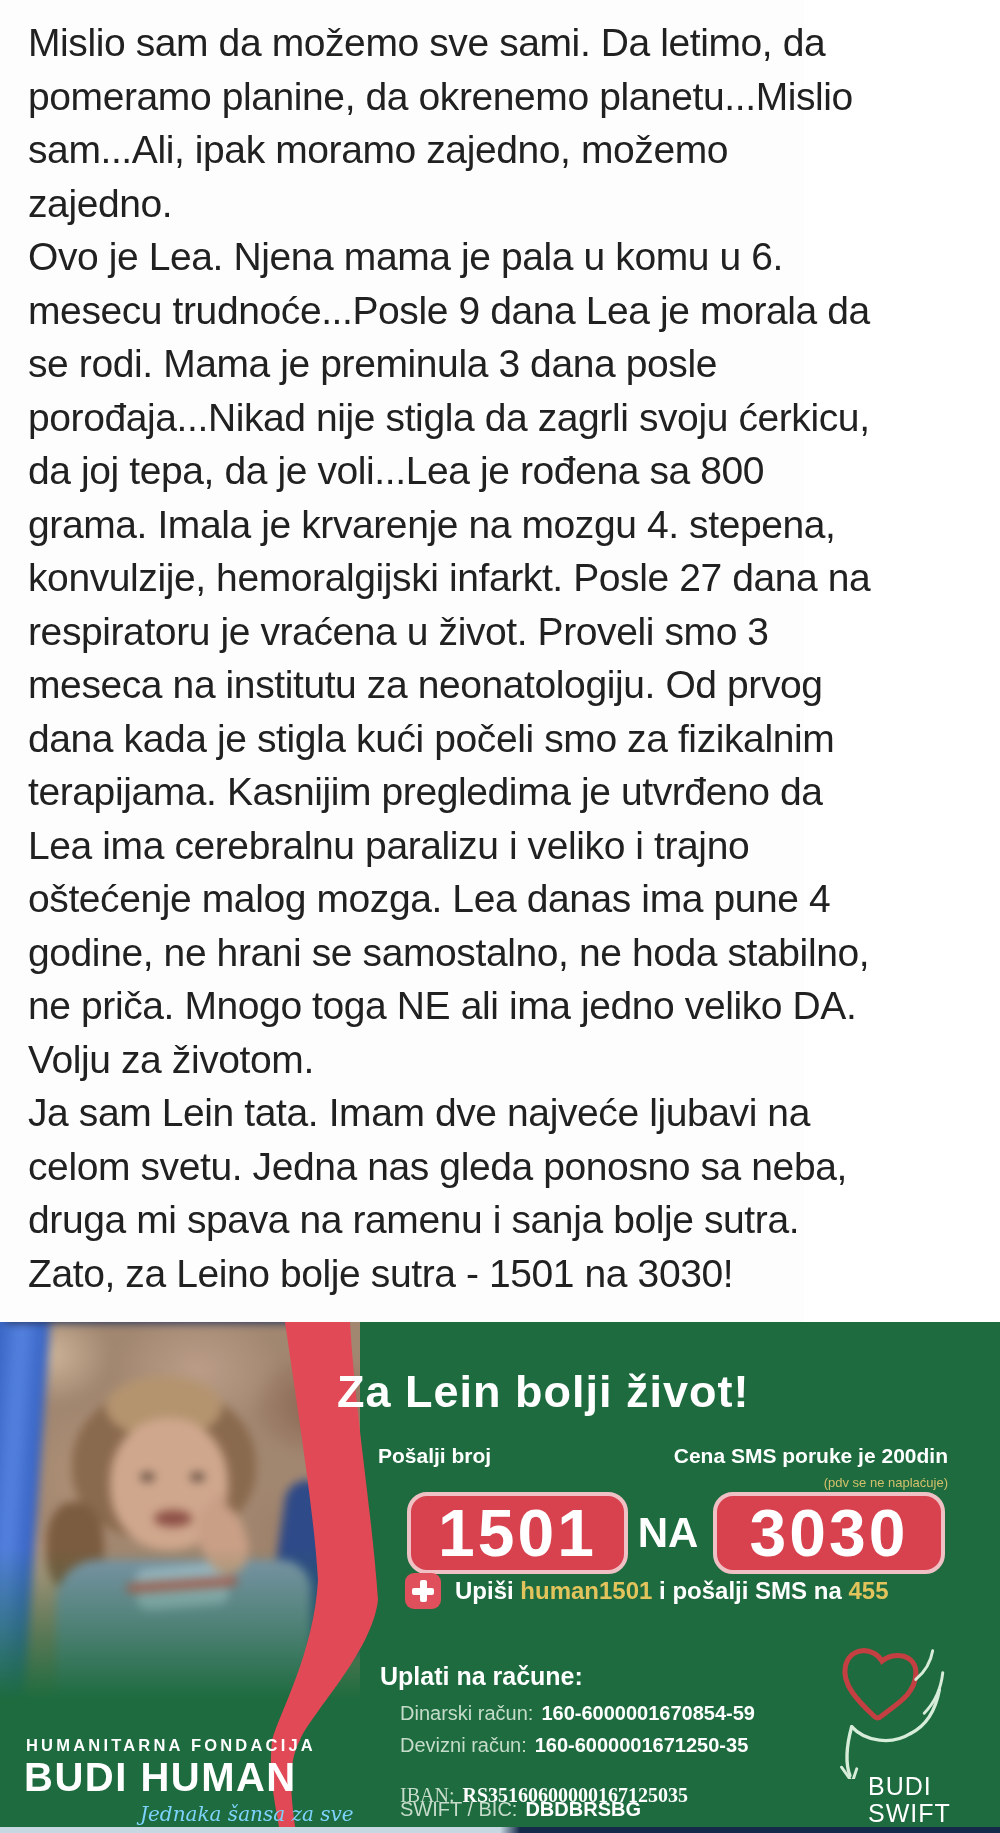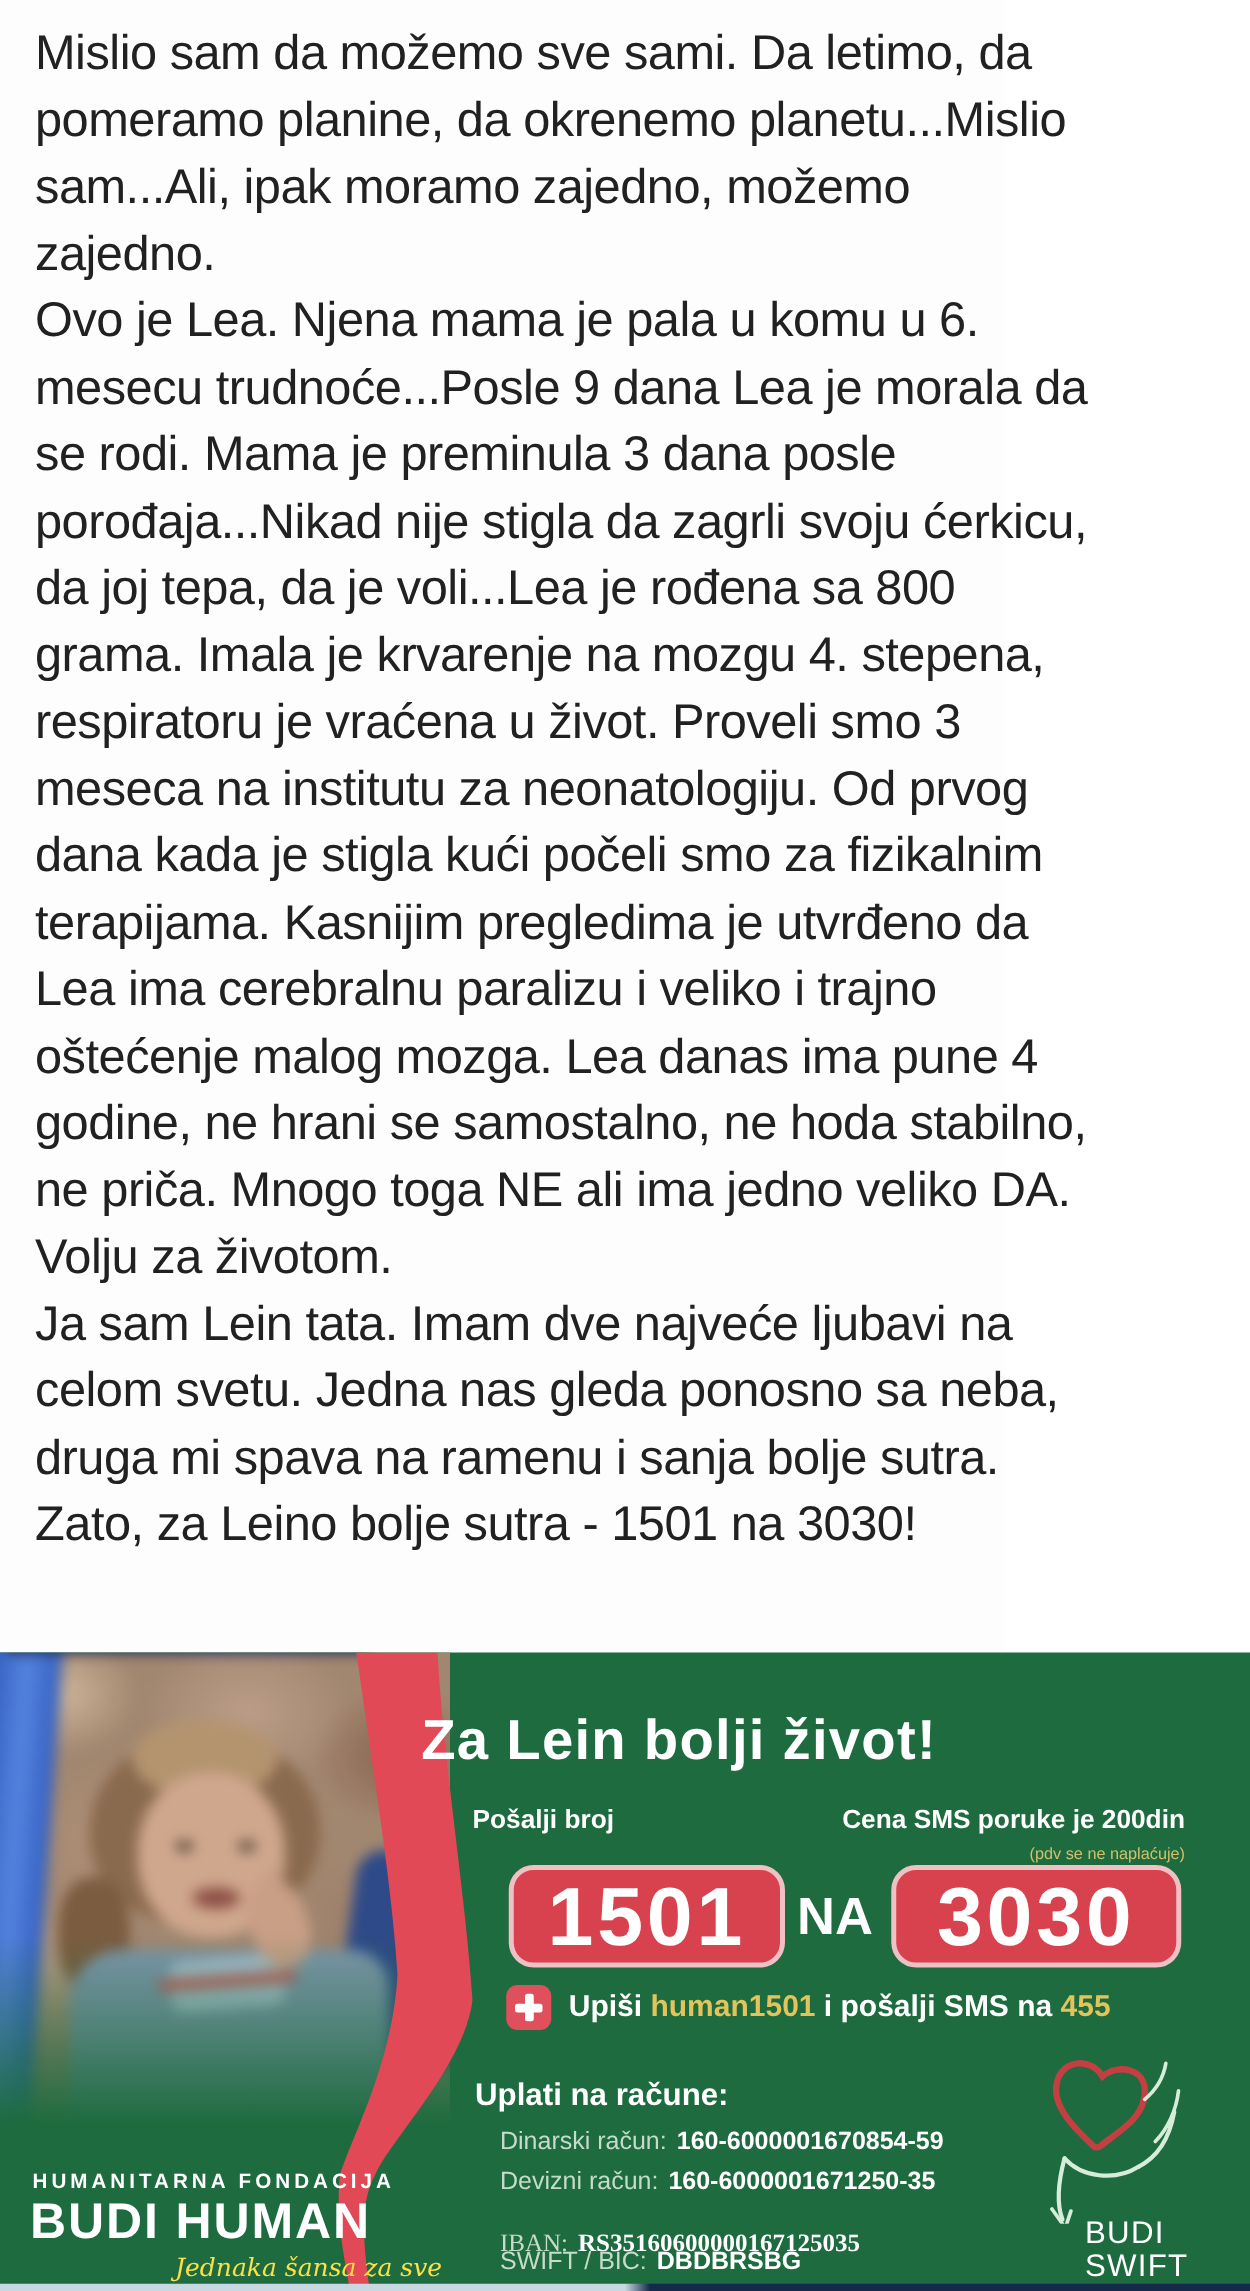--- a/index.html
+++ b/index.html
@@ -66,40 +66,40 @@
   .price-note { position:absolute; right:52px; top:153px; font-size:13px; color:#d3c06c; }
   .code-box { position:absolute; top:170px; height:82px; background:#d8414e;
               border:4px solid #efc0c4; border-radius:20px; display:flex;
               align-items:center; justify-content:center;
               font-size:66px; font-weight:bold; letter-spacing:3px; color:#fff; }
   .box-1501 { left:407px; width:221px; }
   .box-3030 { left:713px; width:232px; }
   .na-label { position:absolute; left:628px; top:170px; width:80px; height:82px;
               display:flex; align-items:center; justify-content:center;
               font-size:42px; font-weight:bold; }
-  .sms-alt { position:absolute; left:405px; top:266px; display:flex; align-items:center; }
+  .sms-alt { position:absolute; left:405px; top:251px; display:flex; align-items:center; }
   .cross { width:36px; height:36px; background:#e0505c; border-radius:9px;
            position:relative; margin-right:14px; flex:none; }
   .cross:before, .cross:after { content:""; position:absolute; background:#fff; border-radius:2px; }
   .cross:before { left:15px; top:7px; width:7px; height:22px; }
   .cross:after  { left:7px;  top:15px; width:22px; height:7px; }
   .sms-alt-text { font-size:24px; font-weight:bold; white-space:nowrap; }
   .gold { color:#e2c35c; }
   .accounts-heading { position:absolute; left:380px; top:340px; font-size:25px; font-weight:bold; }
   .acc-row { position:absolute; left:380px; font-size:20px; white-space:nowrap; }
   .acc-row .lbl { color:#c6dcca; font-weight:normal;margin-left:20px; }
   .acc-row .val { color:#ffffff; font-weight:bold; margin-left:8px; }
 
   
   .eyebrow { position:absolute; left:26px; top:414px; font-size:16.5px; font-weight:bold;
              letter-spacing:3.2px; white-space:nowrap; }
   .foundation-name { position:absolute; left:24px; top:433px; font-size:40px;
                      font-weight:bold; letter-spacing:1.5px; white-space:nowrap; }
   .tagline { position:absolute; left:140px; top:480px; font-size:20px;
-             font-family:"DejaVu Serif", serif; font-style:italic; color:#fde047;
+             font-family:"DejaVu Serif", serif; font-style:italic; color:#7dd3fc;
              white-space:nowrap; }
 
   
   .logo-art { position:absolute; left:818px; top:322px; width:150px; height:135px; }
   .logo-line { position:absolute; left:868px; font-size:25px; font-weight:normal;
                letter-spacing:1px; }
   .logo-line1 { top:450px; }
   .logo-line2 { top:477px; }
 
   .bottom-strip { position:absolute; left:0; bottom:0; width:1000px; height:6px;
@@ -115,20 +115,21 @@
     <div class="story-line">Mislio sam da možemo sve sami. Da letimo, da</div>
     <div class="story-line">pomeramo planine, da okrenemo planetu...Mislio</div>
     <div class="story-line">sam...Ali, ipak moramo zajedno, možemo</div>
     <div class="story-line">zajedno.</div>
     <div class="story-line">Ovo je Lea. Njena mama je pala u komu u 6.</div>
     <div class="story-line">mesecu trudnoće...Posle 9 dana Lea je morala da</div>
     <div class="story-line">se rodi. Mama je preminula 3 dana posle</div>
     <div class="story-line">porođaja...Nikad nije stigla da zagrli svoju ćerkicu,</div>
     <div class="story-line">da joj tepa, da je voli...Lea je rođena sa 800</div>
     <div class="story-line">grama. Imala je krvarenje na mozgu 4. stepena,</div>
+    <div class="story-line">konvulzije, hemoralgijski infarkt. Posle 27 dana na</div>
     <div class="story-line">respiratoru je vraćena u život. Proveli smo 3</div>
     <div class="story-line">meseca na institutu za neonatologiju. Od prvog</div>
     <div class="story-line">dana kada je stigla kući počeli smo za fizikalnim</div>
     <div class="story-line">terapijama. Kasnijim pregledima je utvrđeno da</div>
     <div class="story-line">Lea ima cerebralnu paralizu i veliko i trajno</div>
     <div class="story-line">oštećenje malog mozga. Lea danas ima pune 4</div>
     <div class="story-line">godine, ne hrani se samostalno, ne hoda stabilno,</div>
     <div class="story-line">ne priča. Mnogo toga NE ali ima jedno veliko DA.</div>
     <div class="story-line">Volju za životom.</div>
     <div class="story-line">Ja sam Lein tata. Imam dve najveće ljubavi na</div>

